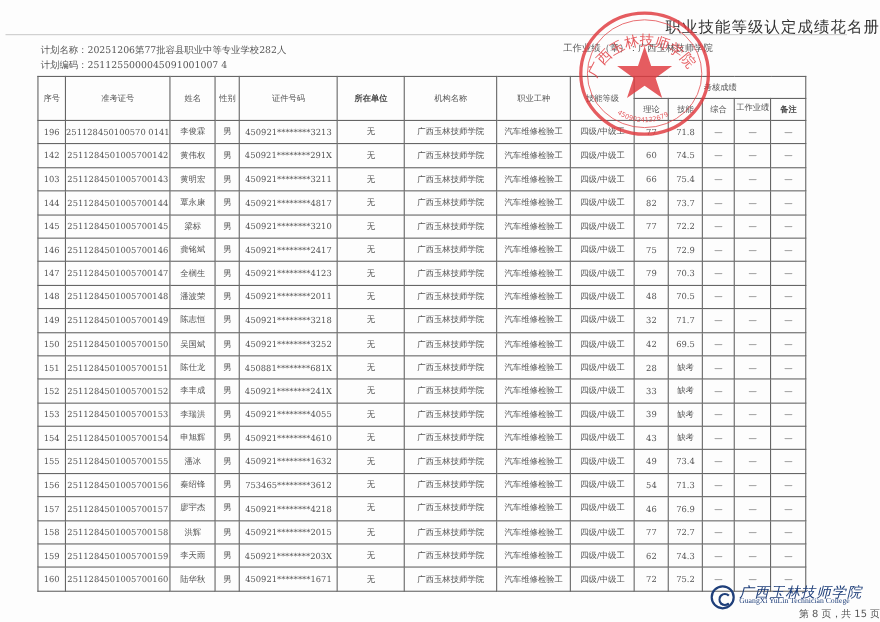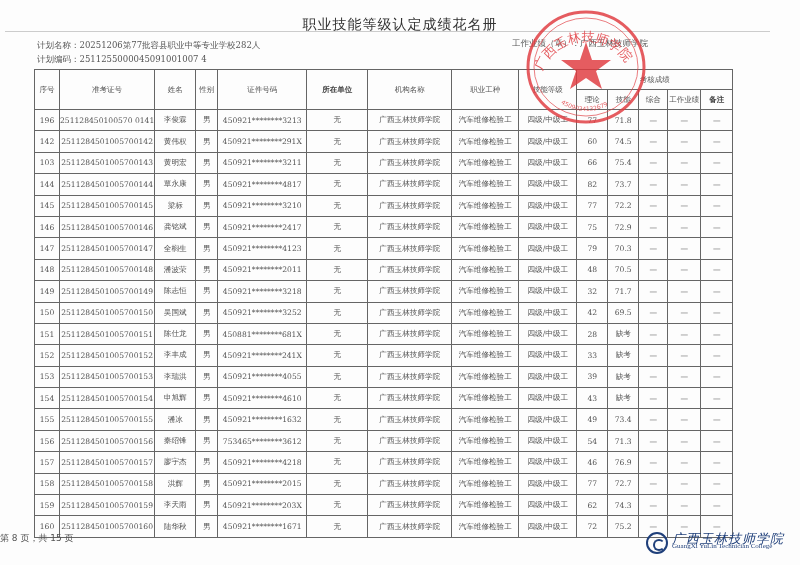--- a/index.html
+++ b/index.html
@@ -1,32 +1,32 @@
 <!DOCTYPE html>
 <html><head>
 <meta charset="utf-8">
 <style>
   html,body{margin:0;padding:0;}
   body{width:800px;height:565px;background:#fdfdfd;position:relative;overflow:hidden;
        font-family:"DejaVu Serif","Liberation Serif",serif;color:#555;}
-  .title{position:absolute;left:0;width:800px;top:16px;text-align:center;font-size:14px;
+  .title{position:absolute;left:0;width:800px;top:16px;text-align:right;font-size:14px;
          color:#333;letter-spacing:1px;font-family:"DejaVu Sans","Liberation Sans",sans-serif;}
   .topline{position:absolute;left:5px;right:30px;top:31px;border-top:1px solid #ccc;}
   .meta{position:absolute;left:37px;font-size:8.5px;color:#555;}
   .meta.m1{top:40px;}
   .meta.m2{top:54px;}
   .org{position:absolute;left:512px;top:38px;font-size:8.5px;color:#555;}
   table.roster{position:absolute;left:34px;top:69px;border-collapse:collapse;
                font-size:7.6px;color:#555;table-layout:fixed;}
   table.roster td, table.roster th{border:1px solid #666;text-align:center;padding:0;
                                     font-weight:normal;white-space:nowrap;overflow:hidden;}
-  table.roster th{height:19px;font-family:Liberation Sans, sans-serif;font-size:7.5px;}
+  table.roster th{height:19px;font-family:Liberation Mono, monospace;font-size:7.5px;}
   table.roster th.bold{font-weight:bold;color:#444;}
   table.roster tr.body td{height:20.4px;}
-  .footer{position:absolute;left:0;width:800px;top:532px;text-align:left;font-size:9px;color:#555;
+  .footer{position:absolute;left:0;width:800px;top:552px;text-align:right;font-size:9px;color:#555;
           font-family:"DejaVu Sans","Liberation Sans",sans-serif;}
   .logo{position:absolute;left:646px;top:530px;width:150px;height:32px;}
   .logo .emblem{position:absolute;left:0;top:2px;width:22px;height:22px;border-radius:50%;
                 border:2px solid #1f3f7a;box-sizing:border-box;}
   .logo .emblem::after{content:"";position:absolute;left:5px;top:5px;width:8px;height:8px;border-radius:50%;
                        border:2px solid #1f3f7a;border-right-color:transparent;}
   .logo .cn{position:absolute;left:26px;top:0;font-size:13px;color:#1f3f7a;font-style:italic;
             letter-spacing:1px;font-family:"DejaVu Serif","Liberation Serif",serif;}
   .logo .en{position:absolute;left:26px;top:12px;font-size:7px;color:#1f3f7a;
             font-family:"Liberation Serif","DejaVu Serif",serif;}

